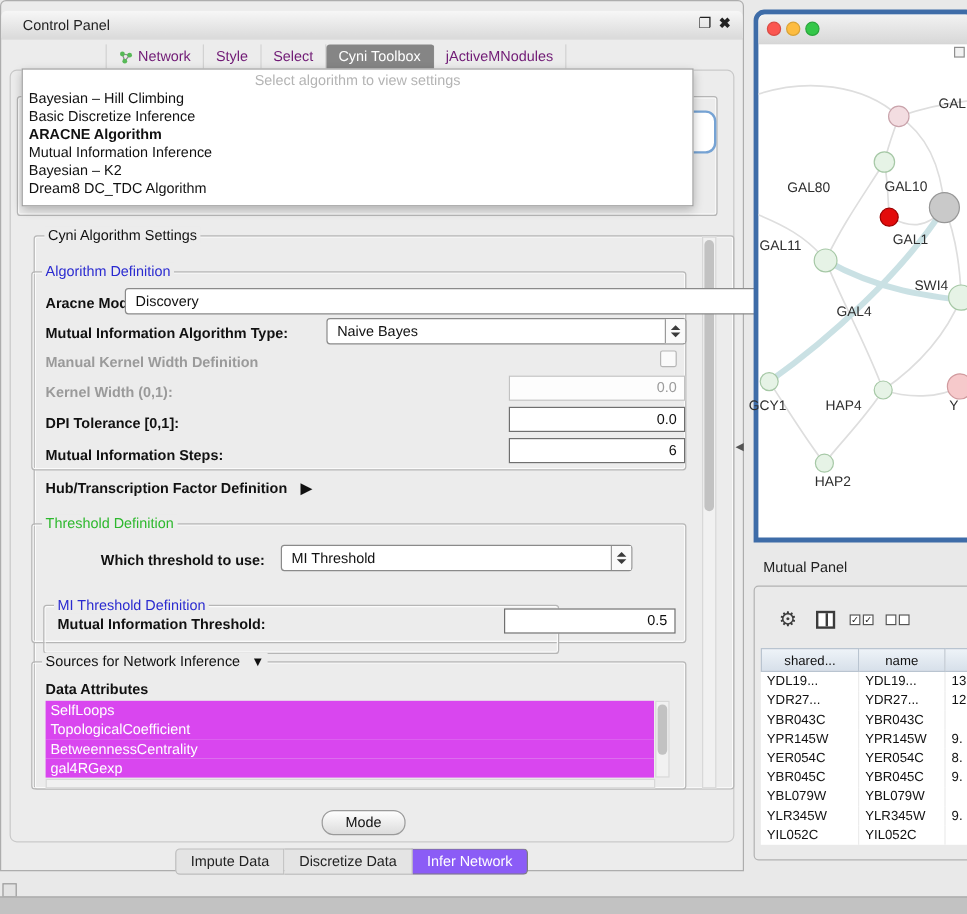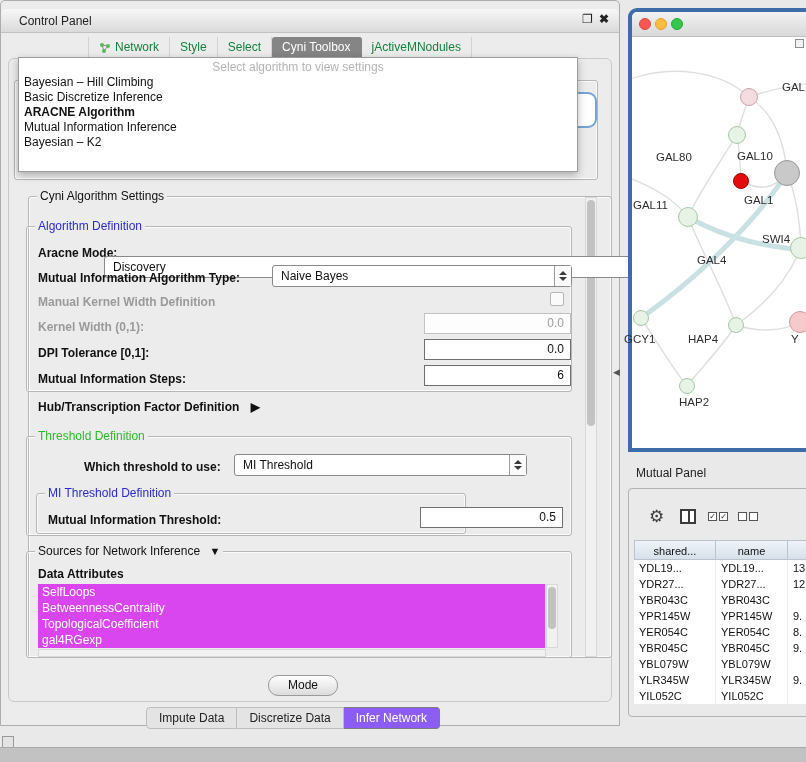--- a/index.html
+++ b/index.html
@@ -6,21 +6,21 @@
   html,body{width:806px;height:762px}
   body{position:relative;overflow:hidden;background:#e9e9e9;font-family:"Liberation Sans",sans-serif;font-size:12px;color:#111}
   
   .cp-window{position:absolute;left:0;top:8;width:620;height:726px;width:620px;background:#ececec;border:1px solid #adadad;border-radius:5px 5px 0 0}
   .titlebar{position:absolute;left:1px;top:9px;width:618px;height:24px;background:linear-gradient(#f7f7f7,#dadada);border-bottom:1px solid #c2c2c2;border-radius:5px 5px 0 0}
   .titlebar .t{position:absolute;left:18px;top:5px;font-size:12px;color:#222}
   .winbtn{position:absolute;top:4px;font-size:12px;color:#222;cursor:default}
   .inner-panel{position:absolute;left:8px;top:58px;width:604px;height:644px;border:1px solid #c9c9c9;border-radius:6px;background:#ececec}
   
   .tabbar{position:absolute;left:88px;top:37px;height:21px;display:flex;align-items:stretch}
-  .tab{padding:0 10px;line-height:21px;font-size:12px;color:#15803d;border-right:1px solid #d2d2d2;display:flex;align-items:center;gap:4px}
+  .tab{padding:0 10px;line-height:21px;font-size:12px;color:#701a75;border-right:1px solid #d2d2d2;display:flex;align-items:center;gap:4px}
   .tab:first-child{border-left:1px solid #d2d2d2}
   .tab.sel{background:#858585;color:#fff;border-radius:3px 3px 0 0;border-color:#858585}
   
   .popup{position:absolute;left:18px;top:57px;width:560px;height:115px;background:#fff;border:1px solid #9c9c9c;box-shadow:0 3px 8px rgba(0,0,0,.28);z-index:30}
   .popup .ph{height:16px;line-height:16px;text-align:center;color:#b4b4b4;font-size:12px;margin-top:1px}
   .popup .it{height:15px;line-height:15px;padding-left:5px;font-size:12px;white-space:nowrap}
   .popup .it.b{font-weight:bold}
   
   .group{position:absolute;border:1px solid #b6b6b6;border-radius:3px;box-shadow:inset 0 0 0 1px #fbfbfb}
   .gtitle{position:absolute;top:-8px;left:8px;background:#ececec;padding:0 3px;font-size:12px;white-space:nowrap}
@@ -105,35 +105,36 @@
 <div class="group" style="left:14px;top:80px;width:584px;height:100px"></div>
 <div style="position:absolute;left:565px;top:92px;width:32px;height:36px;border:2px solid #76a3d4;border-radius:9px;background:#fff"></div>
 
 <div class="popup">
   <div class="ph">Select algorithm to view settings</div>
   <div class="it">Bayesian – Hill Climbing</div>
   <div class="it">Basic Discretize Inference</div>
   <div class="it b">ARACNE Algorithm</div>
   <div class="it">Mutual Information Inference</div>
   <div class="it">Bayesian – K2</div>
+  <div class="it">Dream8 DC_TDC Algorithm</div>
 </div>
 
 <div class="group" style="left:28px;top:196px;width:584px;height:462px">
   <span class="gtitle">Cyni Algorithm Settings</span>
 </div>
 
 <div class="sb-track" style="left:585px;top:197px;width:12px;height:460px"></div>
 <div class="sb-thumb" style="left:587px;top:200px;width:8px;height:226px"></div>
 
 <div class="group" style="left:26px;top:226px;width:546px;height:166px">
   <span class="gtitle blue">Algorithm Definition</span>
 </div>
 
 <span class="lbl" style="left:38px;top:246px">Aracne Mode:</span>
-<div class="combo" style="left:104px;top:256px;width:564px;height:22px">
+<div class="combo" style="left:104px;top:240px;width:564px;height:22px">
   <span class="val">Discovery</span>
   <span class="arr">
       <span class="tri-u"></span>
       <span class="tri-d"></span>
     </span>
 </div>
 
 <span class="lbl" style="left:38px;top:271px">Mutual Information Algorithm Type:</span>
 <div class="combo" style="left:272px;top:265px;width:300px;height:22px">
   <span class="val">Naive Bayes</span>
@@ -166,38 +167,38 @@
 
 <span class="lbl" style="left:84px;top:460px">Which threshold to use:</span>
 <div class="combo" style="left:234px;top:454px;width:293px;height:22px">
   <span class="val">MI Threshold</span>
   <span class="arr">
       <span class="tri-u"></span>
       <span class="tri-d"></span>
     </span>
 </div>
 
-<div class="group" style="left:36px;top:493px;width:430px;height:41px">
+<div class="group" style="left:36px;top:504px;width:430px;height:41px">
   <span class="gtitle blue">MI Threshold Definition</span>
 </div>
 <span class="lbl" style="left:48px;top:513px">Mutual Information Threshold:</span>
 <div class="field" style="left:420px;top:507px;width:143px;height:21px">0.5</div>
 
 <div class="group" style="left:26px;top:551px;width:546px;height:107px">
   <span class="gtitle">
     <span>Sources for Network Inference</span>
     <span style="margin-left:6px;font-size:11px">▼</span>
   </span>
 </div>
 <span class="lbl" style="left:38px;top:567px">Data Attributes</span>
 
 <div style="position:absolute;left:38px;top:584px;width:507px">
   <div class="sel-item">SelfLoops</div>
+  <div class="sel-item">TopologicalCoefficient</div>
   <div class="sel-item">BetweennessCentrality</div>
-  <div class="sel-item">TopologicalCoefficient</div>
   <div class="sel-item">gal4RGexp</div>
 </div>
 <div class="sb-track" style="left:546px;top:584px;width:12px;height:64px">
   <div class="sb-thumb" style="left:1px;top:2px;width:8px;height:42px"></div>
 </div>
 <div class="sb-track" style="left:38px;top:649px;width:508px;height:8px"></div>
 
 <div class="btn" style="left:268px;top:675px;width:70px;height:21px;line-height:19px">Mode</div>
 
 <div class="seg" style="left:146px;top:707px">

